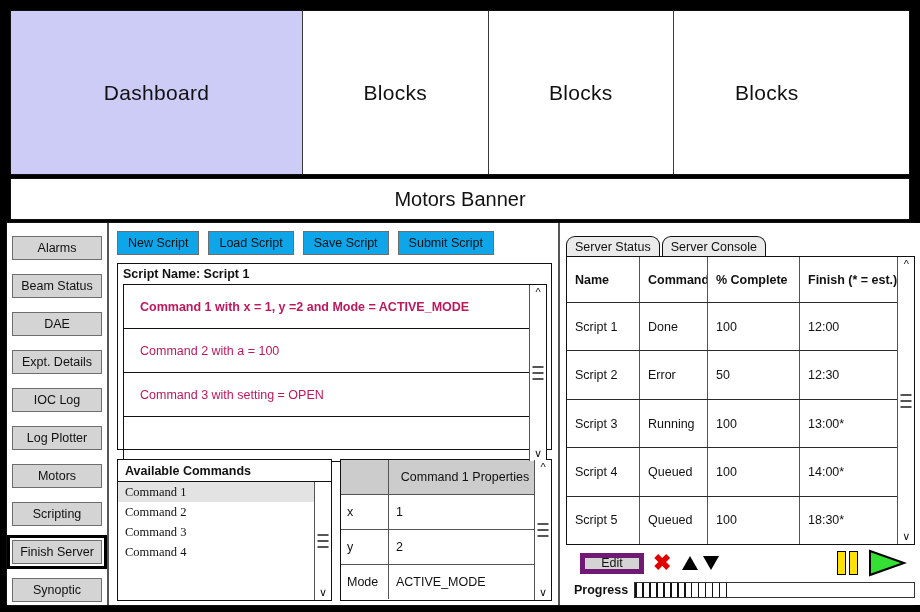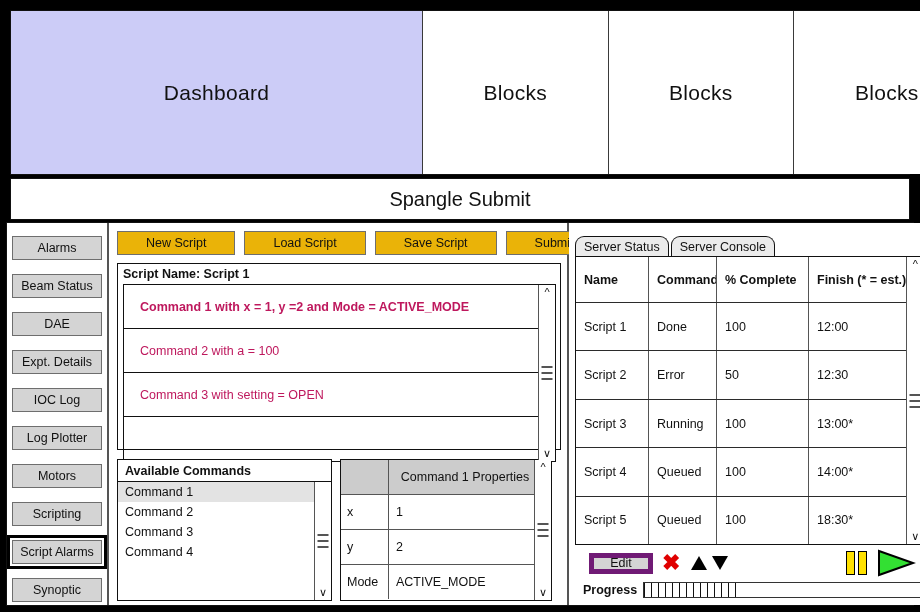--- a/index.html
+++ b/index.html
@@ -31,21 +31,21 @@
     border-right: 1px solid #3a3a3a;
     display: flex;
     align-items: center;
     justify-content: center;
     font-size: 21px;
     color: #111111;
     letter-spacing: .3px;
   }
   .bigtab:last-child { border-right: none; }
   .bigtab.selected { background: #ccccf7; }
-  .bigtab.w-dash { width: 412px; }
+  .bigtab.w-dash { width: 292px; }
   .bigtab.w-blk  { width: 185.5px; }
 
   
   .banner {
     position: absolute;
     left: 10px; top: 178px;
     width: 900px; height: 42px;
     background: #ffffff;
     border: 1px solid #111111;
     display: flex;
@@ -97,22 +97,22 @@
   
   .center {
     width: 460px; height: 100%;
     padding: 8px 6px 4px 8px;
     display: flex;
     flex-direction: column;
     border-right: 2px solid #555555;
   }
   .tool-row { display: flex; gap: 9px; margin-bottom: 8px; }
   .tool-btn {
-    height: 24px; padding: 0 28px;
-    background: #eab308;
+    height: 24px; padding: 0 10px;
+    background: #0ea5e9;
     border: 1px solid #6e6e6e;
     font-size: 12.5px; color: #111111;
     display: flex; align-items: center; justify-content: center;
     white-space: nowrap;
   }
 
   .script-panel {
     border: 1px solid #111111;
     background: #ffffff;
     padding: 3px 4px 4px 5px;
@@ -139,21 +139,21 @@
     border: 1px solid #111111;
     display: flex; flex-direction: column;
     background: #ffffff;
   }
   .avail-head {
     height: 22px; border-bottom: 1px solid #111111;
     display: flex; align-items: center; padding-left: 7px;
     font-size: 12.5px; font-weight: bold; color: #111;
   }
   .avail-body { flex: 1; display: flex; }
-  .avail-items { flex: 1; display: flex; flex-direction: column; }
+  .avail-items { flex: 1; display: flex; flex-direction: column; font-family: Liberation Serif, serif; }
   .avail-item {
     height: 20px; display: flex; align-items: center;
     padding-left: 7px; font-size: 12.5px; color: #111111;
   }
   .avail-item.selected { background: #e3e3e3; }
 
   .props-panel {
     width: 212px;
     border: 1px solid #111111;
     display: flex;
@@ -293,21 +293,21 @@
     </div>
     <div class="bigtab w-blk">
       <span>Blocks</span>
     </div>
     <div class="bigtab w-blk">
       <span>Blocks</span>
     </div>
   </div>
 
   <div class="banner">
-    <span>Spangle Submit</span>
+    <span>Motors Banner</span>
   </div>
 
   <div class="body-row">
 
     <div class="sidebar">
       <div class="side-btn-wrap">
         <div class="side-btn">
           <span>Alarms</span>
         </div>
       </div>
@@ -341,21 +341,21 @@
           <span>Motors</span>
         </div>
       </div>
       <div class="side-btn-wrap">
         <div class="side-btn">
           <span>Scripting</span>
         </div>
       </div>
       <div class="side-btn-wrap selected">
         <div class="side-btn">
-          <span>Script Alarms</span>
+          <span>Finish Server</span>
         </div>
       </div>
       <div class="side-btn-wrap">
         <div class="side-btn">
           <span>Synoptic</span>
         </div>
       </div>
       <div class="side-btn-wrap">
         
       </div>

